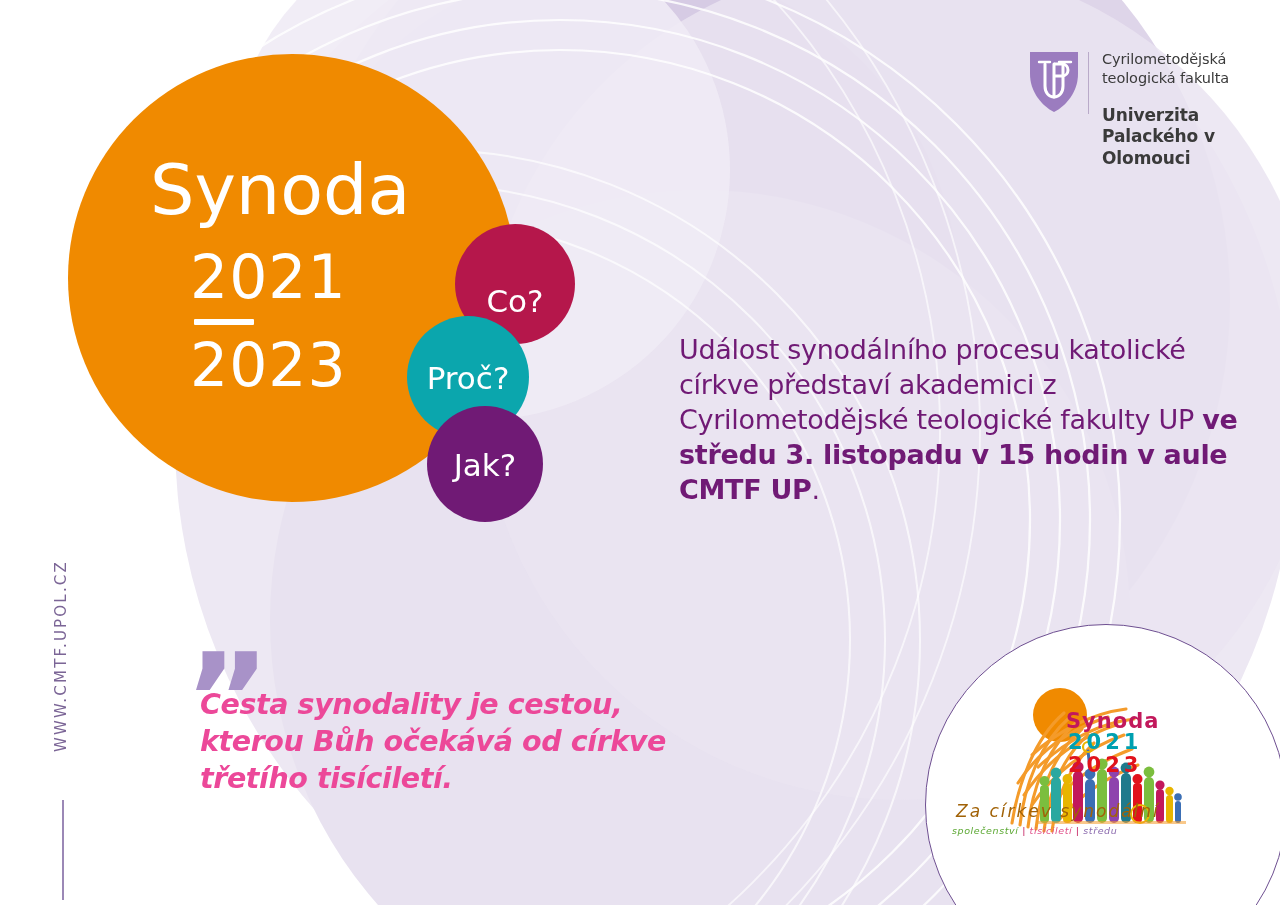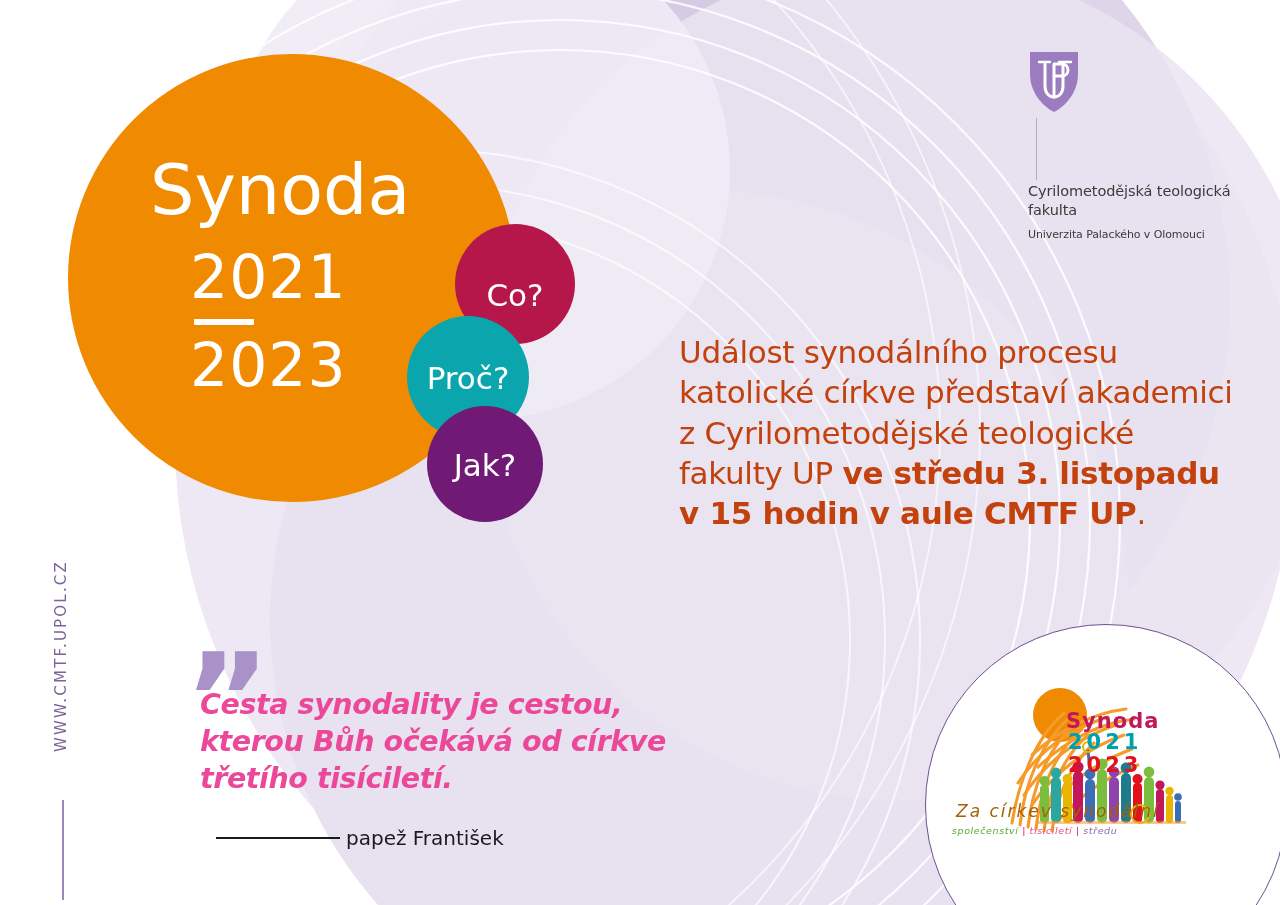--- a/index.html
+++ b/index.html
@@ -50,31 +50,31 @@
   
   .qcircle{
     position:absolute;border-radius:50%;
     display:flex;align-items:center;justify-content:center;
     color:#ffffff;font-family:"DejaVu Sans", sans-serif;
     font-size:31px;font-weight:400;
   }
   .q-co{left:455px;top:224px;width:120px;height:120px;background:#B5174B;z-index:5;}
   .q-proc{left:407px;top:316px;width:122px;height:122px;background:#0BA6AD;z-index:6;}
   .q-jak{left:427px;top:406px;width:116px;height:116px;background:#701a75;z-index:7;}
-  .q-co span{position:relative;top:11px;}
+  .q-co span{position:relative;top:17px;}
   .q-proc span{position:relative;top:1px;}
   .q-jak span{position:relative;top:1px;}
 
   
   .body-text{
     position:absolute;z-index:8;
     left:679px;top:332px;width:560px;
     font-family:"DejaVu Sans", sans-serif;
-    font-size:31px;line-height:1.30;
-    color:#c2410c;font-weight:400;
+    font-size:27px;line-height:1.30;
+    color:#701a75;font-weight:400;
     letter-spacing:-0.3px;
   }
   .body-text b{font-weight:700;}
 
   
   .quote-mark{
     position:absolute;z-index:8;
     left:186px;top:636px;
     font-family:"DejaVu Sans", sans-serif;
     font-size:125px;line-height:1;
@@ -99,36 +99,36 @@
     display:block;height:2px;background:#1b1b1b;width:124px;margin-right:6px;
   }
   .attr-name{
     font-family:"DejaVu Sans", sans-serif;
     font-size:20px;color:#1b1b1b;font-weight:400;
   }
 
   
   .up-logo{
     position:absolute;z-index:10;left:1028px;top:48px;
-    display:flex;align-items:flex-start;gap:0px;flex-direction:column;
+    display:flex;align-items:flex-start;gap:0px;
   }
   .up-shield{width:52px;height:66px;flex:0 0 auto;}
   .up-divider{
     width:1px;height:62px;background:#b9aac9;margin:4px 13px 0 8px;flex:0 0 auto;
   }
   .up-txt{padding-top:2px;}
   .up-fac{
     font-family:"DejaVu Sans", sans-serif;
     font-size:14.5px;line-height:1.28;color:#3a3a3a;font-weight:400;
     letter-spacing:-0.1px;
   }
   .up-uni{
     font-family:"DejaVu Sans", sans-serif;
-    font-size:11px;line-height:1.25;color:#3a3a3a;font-weight:400;
-    margin-top:9px;letter-spacing:-0.1px;
+    font-size:17px;line-height:1.25;color:#3a3a3a;font-weight:700;
+    margin-top:18px;letter-spacing:-0.1px;
   }
 
   
   .vurl{
     position:absolute;z-index:10;
     left:52px;top:560px;
     font-family:"DejaVu Sans", sans-serif;
     font-size:15px;letter-spacing:2.2px;
     color:#7B6596;
     writing-mode:vertical-rl;
@@ -232,24 +232,20 @@
     <span>Proč?</span>
   </div>
   <div class="qcircle q-jak">
     <span>Jak?</span>
   </div>
 
   <div class="body-text"><span>Událost synodálního procesu katolické církve představí akademici z Cyrilometodějské teologické fakulty UP </span><b>ve středu 3. listopadu v 15 hodin v aule CMTF UP</b><span>.</span></div>
 
   <div class="quote-mark">”</div>
   <div class="quote-text">Cesta synodality je cestou, kterou Bůh očekává od církve třetího tisíciletí.</div>
-  <div class="quote-attr-row">
-    <span class="attr-rule"></span>
-    <span class="attr-name">papež František</span>
-  </div>
 
   <div class="up-logo">
     <svg class="up-shield" viewBox="0 0 52 66">
       <path d="M2 4 L50 4 L50 26 C50 44 38 58 26 64 C14 58 2 44 2 26 Z" fill="#9B7CBF"></path>
       <path d="M17 16 L17 38 C17 45 21 49 26 49 C31 49 35 45 35 38 L35 16" fill="none" stroke="#FFFFFF" stroke-width="3" stroke-linecap="round"></path>
       <path d="M26 16 L26 49" stroke="#FFFFFF" stroke-width="3" stroke-linecap="round"></path>
       <path d="M26 16 L34 16 C38 16 40 19 40 22 C40 25 38 28 34 28 L26 28" fill="none" stroke="#FFFFFF" stroke-width="3" stroke-linejoin="round"></path>
       <path d="M11 14 L22 14 M31 14 L43 14" stroke="#FFFFFF" stroke-width="2.4" stroke-linecap="round"></path>
     </svg>
     <span class="up-divider"></span>

